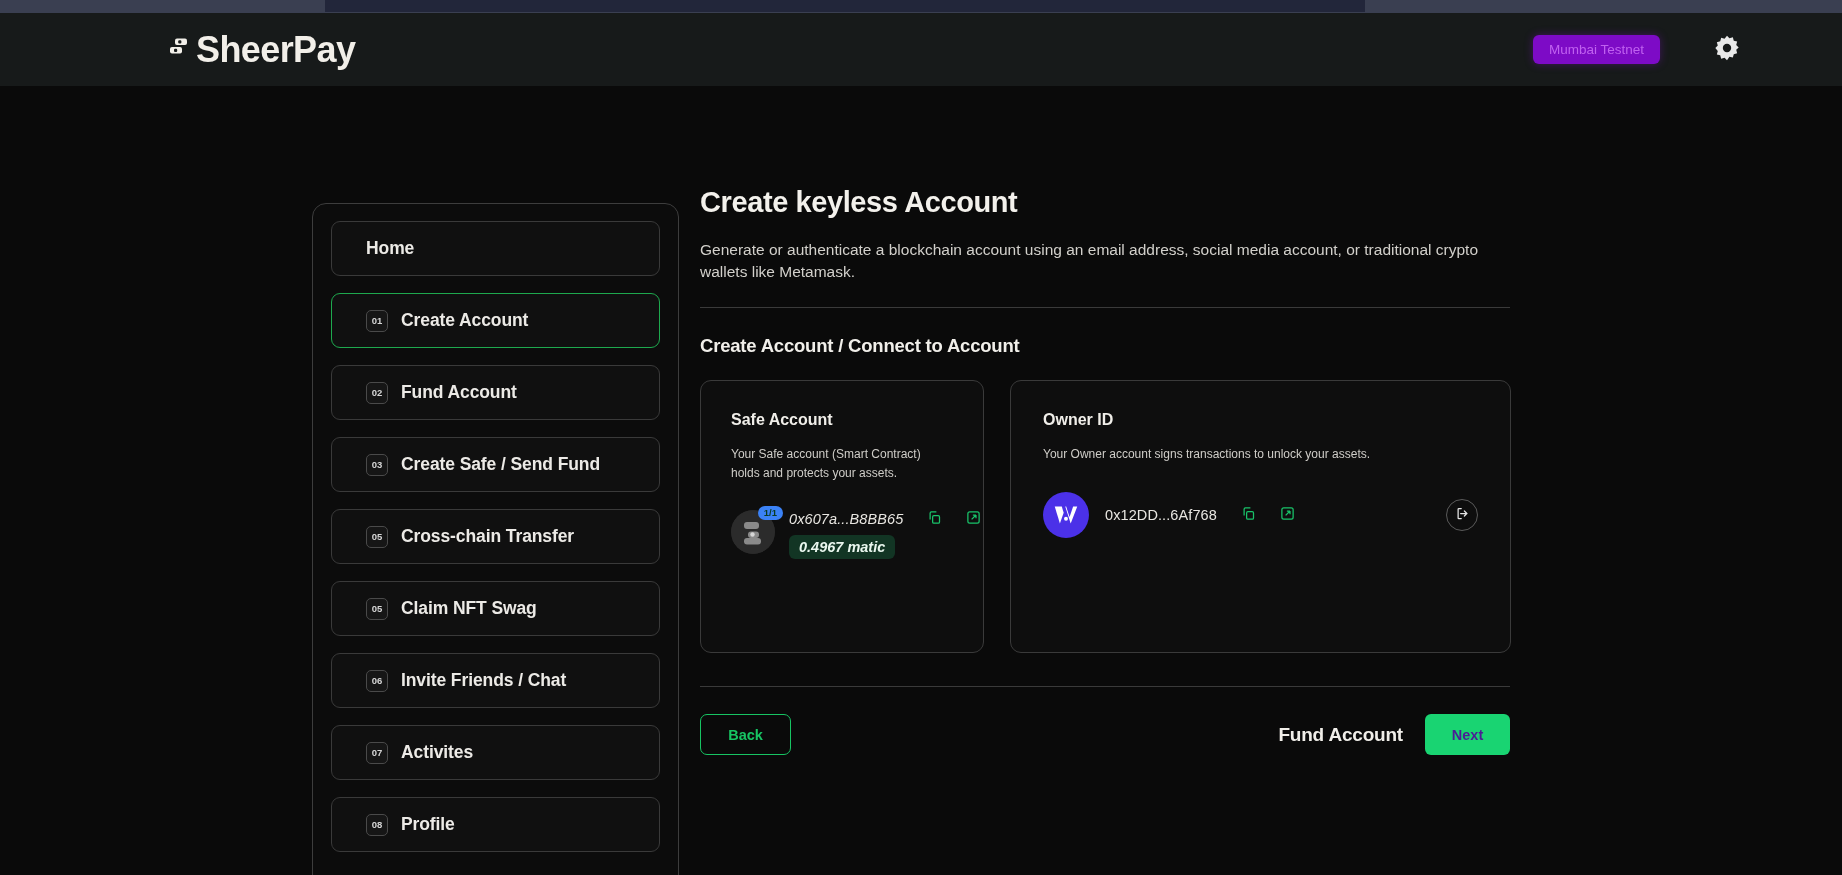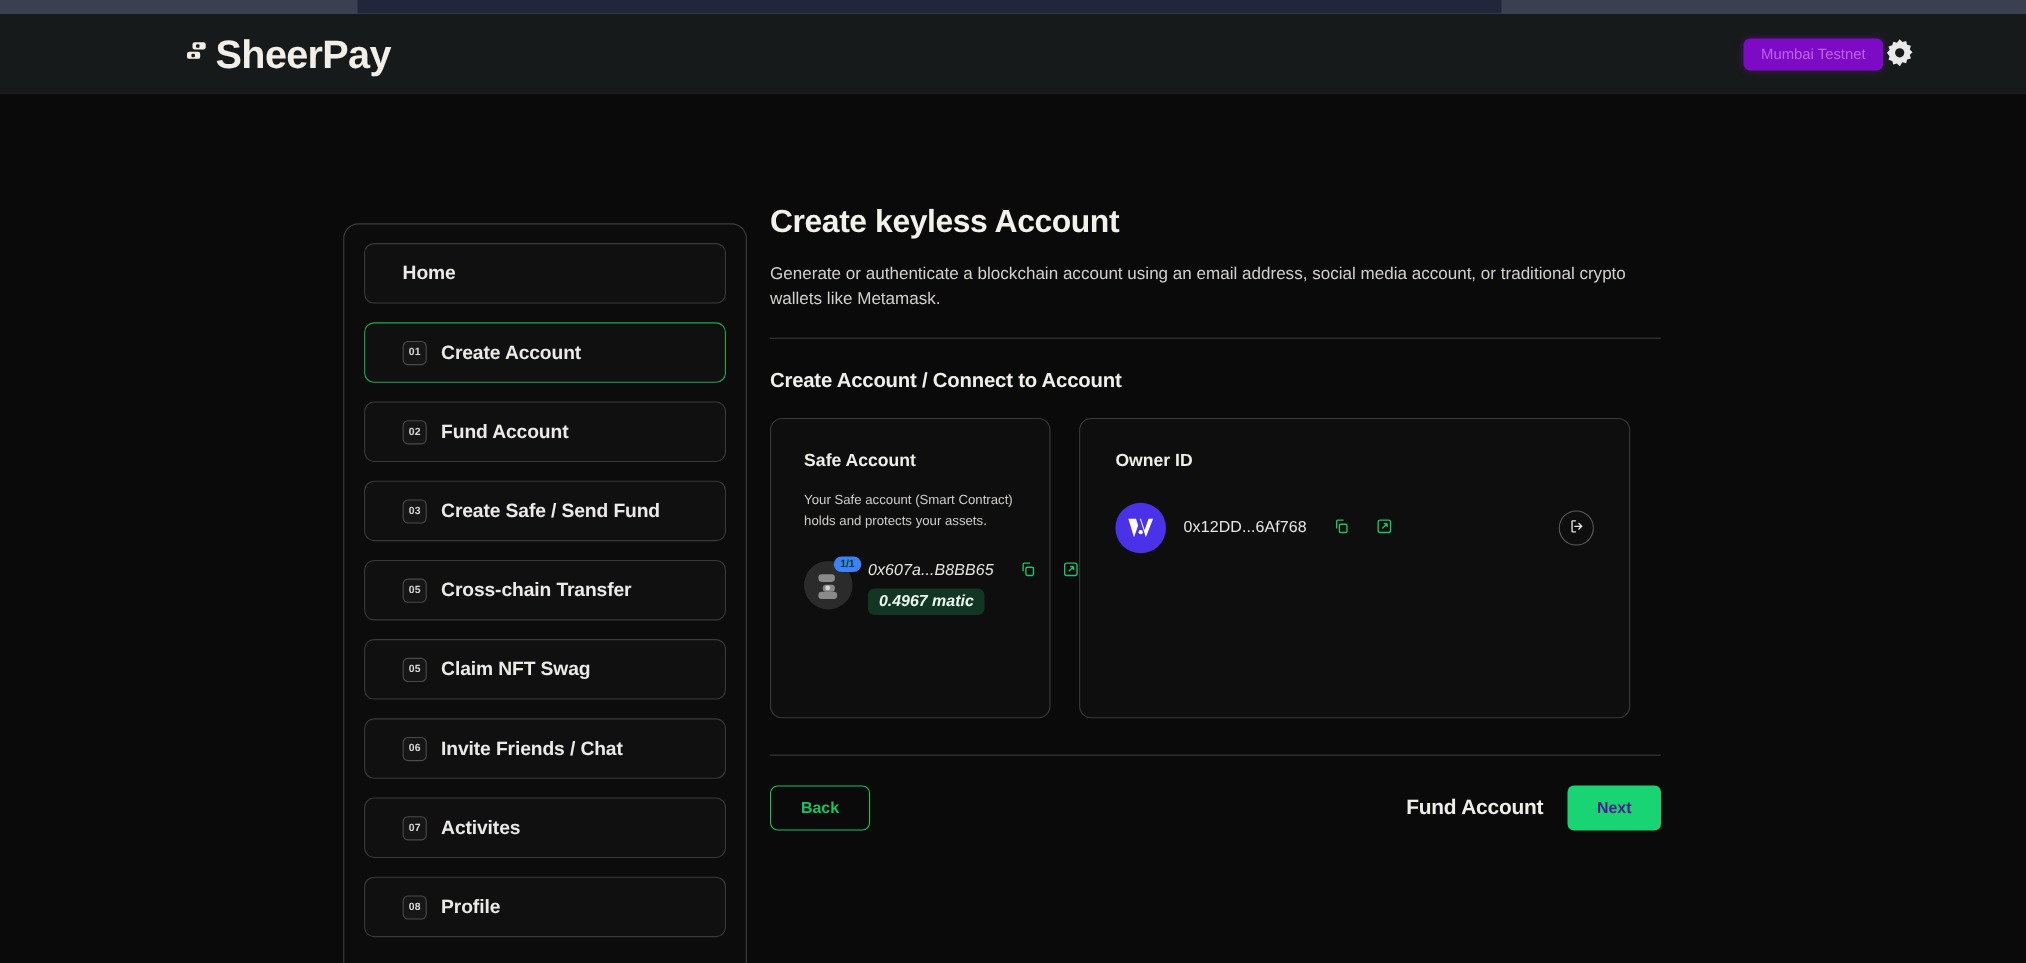--- a/index.html
+++ b/index.html
@@ -55,20 +55,21 @@
     letter-spacing: -0.6px;
     line-height: 1;
     font-family: "Liberation Sans", sans-serif;
   }
 
   .header-right {
     margin-left: auto;
     margin-right: 100px;
     display: flex;
     align-items: center;
+    gap: 52px;
   }
   .net-badge {
     background: #7d0bc6;
     color: #c061f0;
     font-size: 13.5px;
     font-weight: 500;
     padding: 7px 16px;
     border-radius: 6px;
     white-space: nowrap;
     box-shadow: 0 0 8px rgba(140, 20, 220, 0.35);
@@ -176,21 +177,21 @@
   .cards {
     display: flex;
     gap: 26px;
   }
   .card {
     border: 1px solid #3a3a3a;
     border-radius: 11px;
     background: #0e0e0e;
     padding: 30px 32px;
   }
-  .card.safe { width: 255px; height: 273px; padding-left: 30px; }
+  .card.safe { width: 284px; height: 273px; padding-left: 30px; }
   .card.owner { width: 501px; height: 273px; }
 
   .card-title {
     font-size: 16px;
     font-weight: 700;
     color: #f0eee9;
     margin-bottom: 16px;
   }
   .card-desc {
     font-size: 12px;
@@ -447,20 +448,21 @@
                 </span>
               </button>
             </div>
             <span class="balance">0.4967 matic</span>
           </div>
         </div>
       </div>
 
       <div class="card owner">
         <div class="card-title">Owner ID</div>
+        <div class="card-desc">Your Owner account signs transactions to unlock your assets.</div>
 
         <div class="owner-row">
           <div class="w-avatar">
             <svg width="30" height="30" viewBox="0 0 32 32">
               <path d="M4 7 L9.5 25 L13.5 13.5 L11.5 7 Z" fill="#ffffff"></path>
               <path d="M15.2 7 L21 25 L28 7 L23.6 7 L19.8 18 L16.2 7 Z" fill="#ffffff"></path>
               <circle cx="16" cy="20" r="2.1" fill="#ffffff"></circle>
             </svg>
           </div>
 

